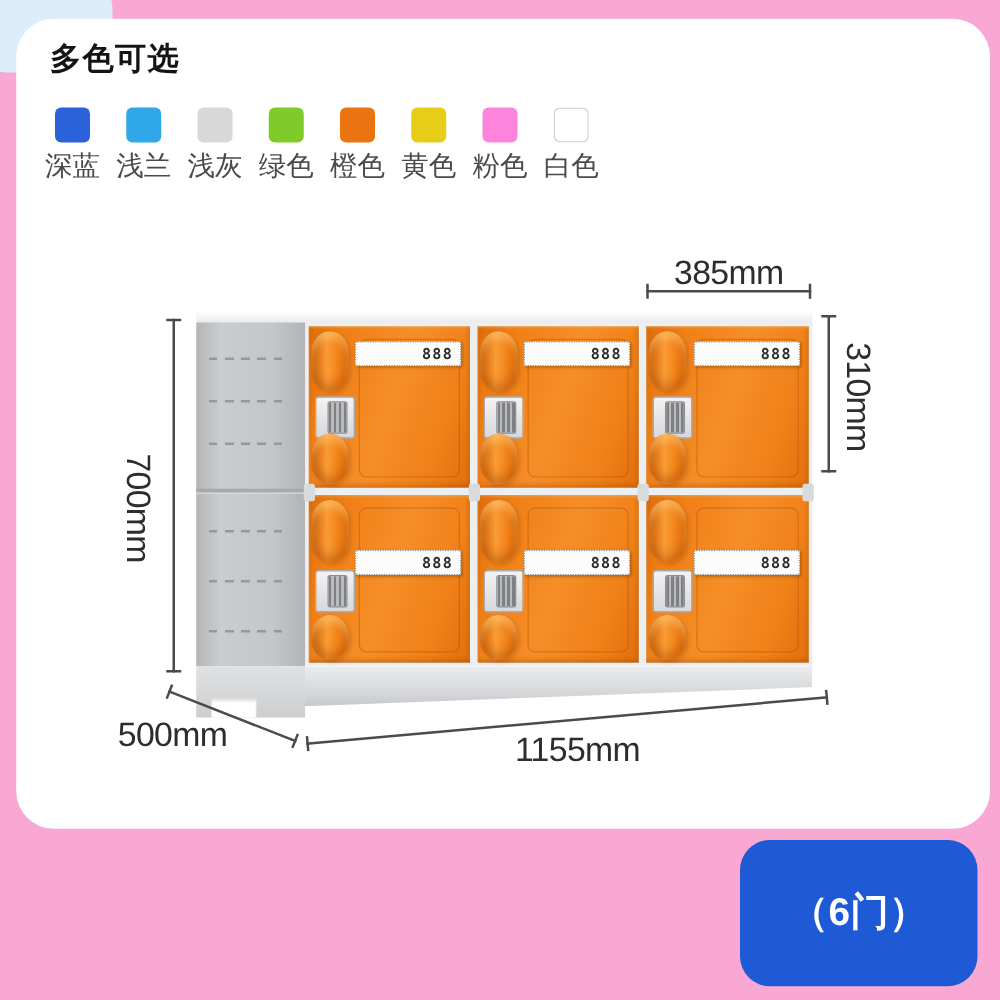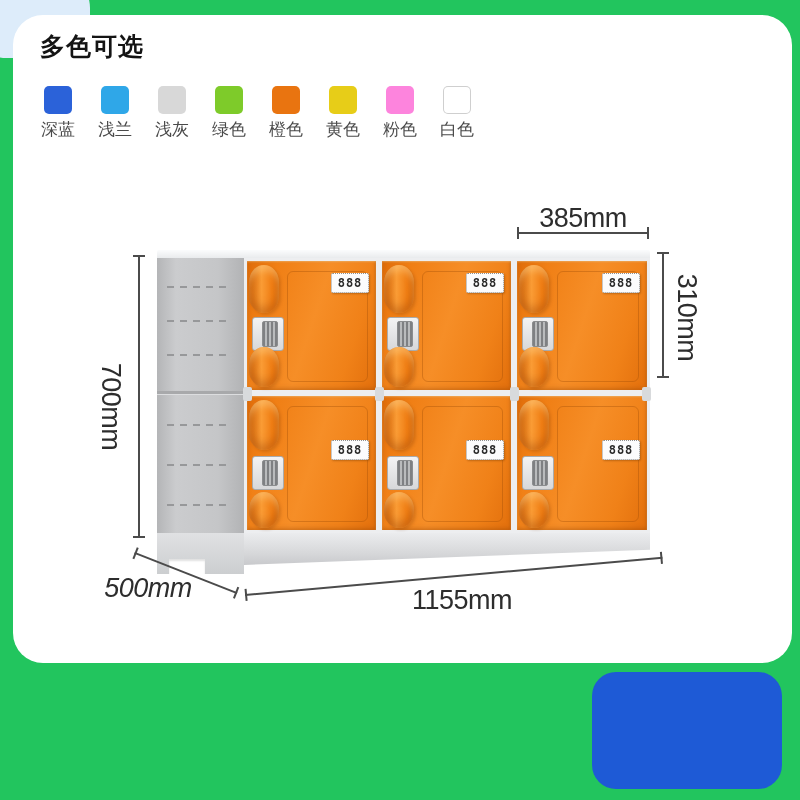--- a/index.html
+++ b/index.html
@@ -1,28 +1,28 @@
 <!DOCTYPE html>
 <html><head>
 <meta charset="utf-8">
 <style>
   html,body{margin:0;padding:0;}
   body{width:800px;height:800px;font-family:"Liberation Sans",sans-serif;}
-  .page{position:relative;width:800px;height:800px;background:#22c55e;overflow:hidden;}
+  .page{position:relative;width:800px;height:800px;background:#f9a8d4;overflow:hidden;}
   .corner-decor{position:absolute;left:-28px;top:-26px;width:118px;height:84px;background:#ddecfa;border-radius:34px;}
   .main-card{position:absolute;left:13px;top:15px;width:779px;height:648px;background:#ffffff;border-radius:30px;}
 
   
   .page-title{position:absolute;left:40px;top:30px;font-size:25px;font-weight:700;color:#141414;letter-spacing:1px;}
   .page-subtitle{position:absolute;left:40px;top:63px;font-size:15px;color:#3c3c3c;}
   .swatch-row{position:absolute;left:40px;top:86px;display:flex;gap:21px;}
   .swatch-item{display:flex;flex-direction:column;align-items:center;width:36px;}
   .swatch{width:28px;height:28px;border-radius:5px;}
   .swatch.bordered{box-shadow:inset 0 0 0 1px #cfcfcf;}
-  .swatch-label{margin-top:4px;font-size:17px;color:#4a4a4a;white-space:nowrap;}
+  .swatch-label{margin-top:4px;font-size:22px;color:#4a4a4a;white-space:nowrap;}
 
   
   .locker-top{position:absolute;left:157px;top:250px;width:493px;height:9px;background:linear-gradient(180deg,#fbfcfd,#e7e9eb);border-radius:2px 2px 0 0;}
   .locker-side{position:absolute;left:157px;top:258px;width:87px;height:275px;background:linear-gradient(90deg,#b4b5b7,#cbccce 22%,#c5c6c8 70%,#b2b3b5);}
   .side-seam{position:absolute;left:0;top:133px;width:100%;height:3px;background:#a8a9ab;box-shadow:0 1px 0 #dcdddf;}
   .side-groove{position:absolute;left:10px;width:64px;height:2px;background:repeating-linear-gradient(90deg,#97989a 0 7px,transparent 7px 13px);}
   .base-side{position:absolute;left:157px;top:533px;width:87px;height:41px;background:linear-gradient(180deg,#e0e1e3,#ccced0);}
   .base-side .foot-notch{position:absolute;left:12px;bottom:0;width:36px;height:15px;background:#ffffff;box-shadow:inset 0 2px 2px rgba(0,0,0,.12);}
   .locker-front{position:absolute;left:244px;top:258px;width:406px;height:275px;background:#edeef0;}
   .base-front{position:absolute;left:244px;top:533px;width:406px;height:32px;background:linear-gradient(180deg,#ebecee,#d6d7d9 65%,#c8c9cc);clip-path:polygon(0 0,100% 0,100% 52%,0 100%);}
@@ -32,21 +32,21 @@
   .d-r1{top:3px;height:129px}.d-r2{top:138px;height:134px}
   .groove{position:absolute;left:40px;top:10px;right:8px;bottom:8px;border:1px solid rgba(155,75,5,.35);border-radius:6px;}
   .pill{position:absolute;left:2px;width:30px;border-radius:15px/17px;background:linear-gradient(90deg,#cf6105,#fa9c35 42%,#ef7d13 78%,#d96a08);box-shadow:inset 0 6px 6px rgba(255,205,130,.5),inset 0 -6px 8px rgba(150,60,0,.35),2px 2px 3px rgba(120,50,0,.22);}
   .pill-top{top:4px;height:48px}
   .pill-bottom{top:86px;height:40px}
   .d-r2 .pill-top{top:4px;height:50px}
   .d-r2 .pill-bottom{top:96px;height:36px}
   .handle{position:absolute;left:5px;top:56px;width:30px;height:32px;background:linear-gradient(180deg,#f3f3f4,#d7d8da);border:1px solid #a9abad;border-radius:3px;}
   .d-r2 .handle{top:60px;}
   .handle::after{content:'';position:absolute;left:9px;top:3px;right:5px;bottom:3px;background:repeating-linear-gradient(90deg,#7e8083 0 2px,#b9bbbd 2px 4px);border:1px solid #8b8d8f;border-radius:2px;}
-  .plate{position:absolute;right:7px;top:12px;width:36px;height:18px;background:#fcfcfd;border:1px dotted #8f8f8f;border-radius:2px;color:#2b2b2b;font:700 12px "DejaVu Sans Mono",monospace;display:flex;align-items:center;justify-content:center;letter-spacing:1px;box-shadow:1px 1px 2px rgba(120,60,0,.4);}
+  .plate{position:absolute;right:7px;top:12px;width:36px;height:18px;background:#fcfcfd;border:1px dotted #8f8f8f;border-radius:2px;color:#2b2b2b;font:700 12px "DejaVu Sans Mono",monospace;display:flex;align-items:center;justify-content:center;letter-spacing:1px;box-shadow:1px 1px 2px rgba(120,60,0,.4);padding-left:47px;}
   .d-r2 .plate{top:44px;}
   .cap{position:absolute;width:9px;height:14px;top:129px;background:#d8dadc;border-radius:2px;}
 
   
   .dim-line{position:absolute;background:#4b4b4b;}
   .dim-h{height:2px;}
   .dim-v{width:2px;}
   .tick-v{position:absolute;width:2px;height:12px;top:-5px;background:#4b4b4b;}
   .tick-h{position:absolute;width:12px;height:2px;left:-5px;background:#4b4b4b;}
   .dim-label{position:absolute;font-size:27px;color:#2d2d2d;letter-spacing:-0.5px;text-align:center;white-space:nowrap;}
@@ -184,25 +184,26 @@
     <div class="dim-line dim-v" style="left:138px;top:255px;height:283px;">
       <div class="tick-h" style="top:0;"></div>
       <div class="tick-h" style="bottom:0;"></div>
     </div>
     <div class="dim-label rot90" style="left:64px;top:391px;width:92px;">700mm</div>
 
     <div class="dim-line dim-h" style="left:135px;top:552px;width:110px;transform:rotate(21.4deg);transform-origin:left top;">
       <div class="tick-v" style="left:0;"></div>
       <div class="tick-v" style="right:0;"></div>
     </div>
-    <div class="dim-label" style="left:88px;top:573px;width:120px;font-style:italic;">500mm</div>
+    <div class="dim-label" style="left:78px;top:573px;width:120px;">500mm</div>
 
     <div class="dim-line dim-h" style="left:245px;top:594px;width:419px;transform:rotate(-5.1deg);transform-origin:left top;">
       <div class="tick-v" style="left:0;"></div>
       <div class="tick-v" style="right:0;"></div>
     </div>
     <div class="dim-label" style="left:392px;top:585px;width:140px;">1155mm</div>
   </div>
 
 
   <div class="model-box">
+    <div class="model-line">（6门）</div>
   </div>
 </div>
 
 </body></html>

